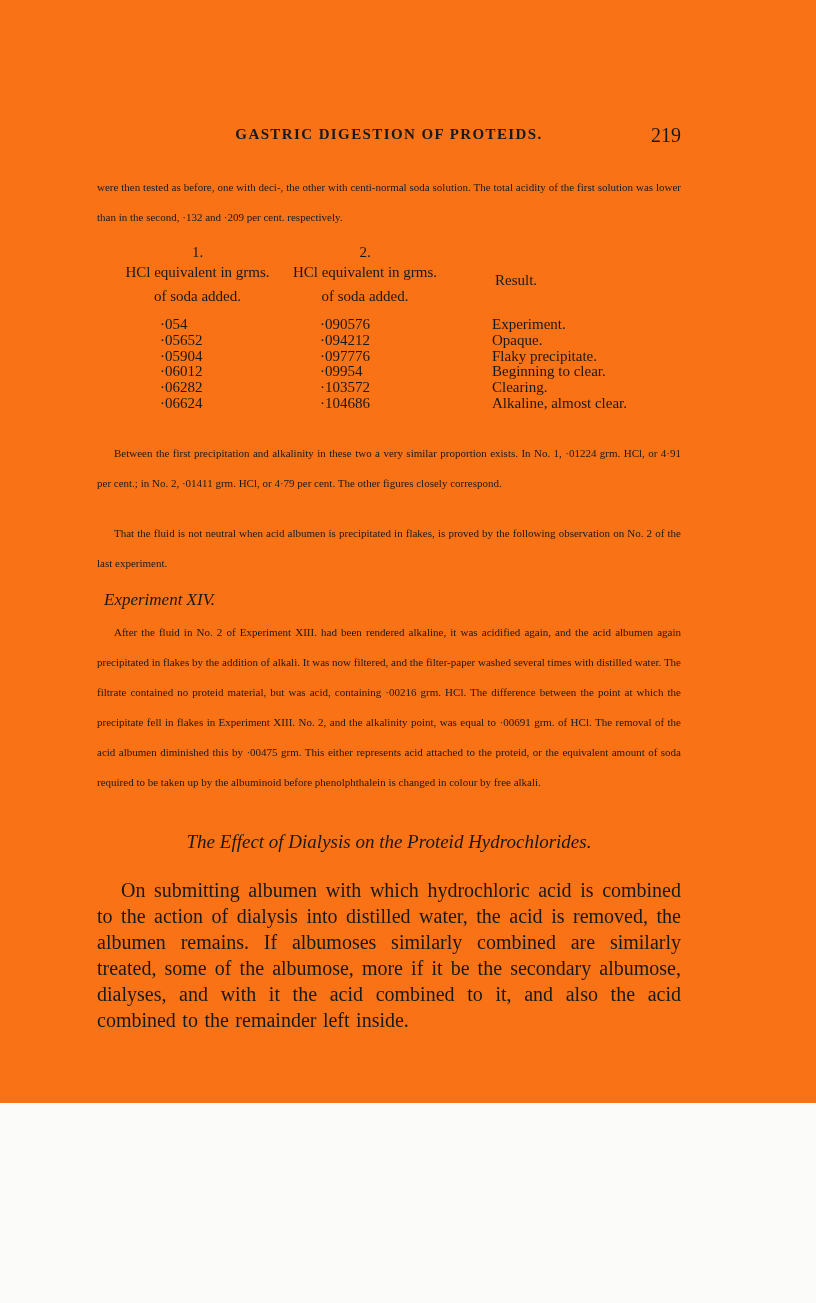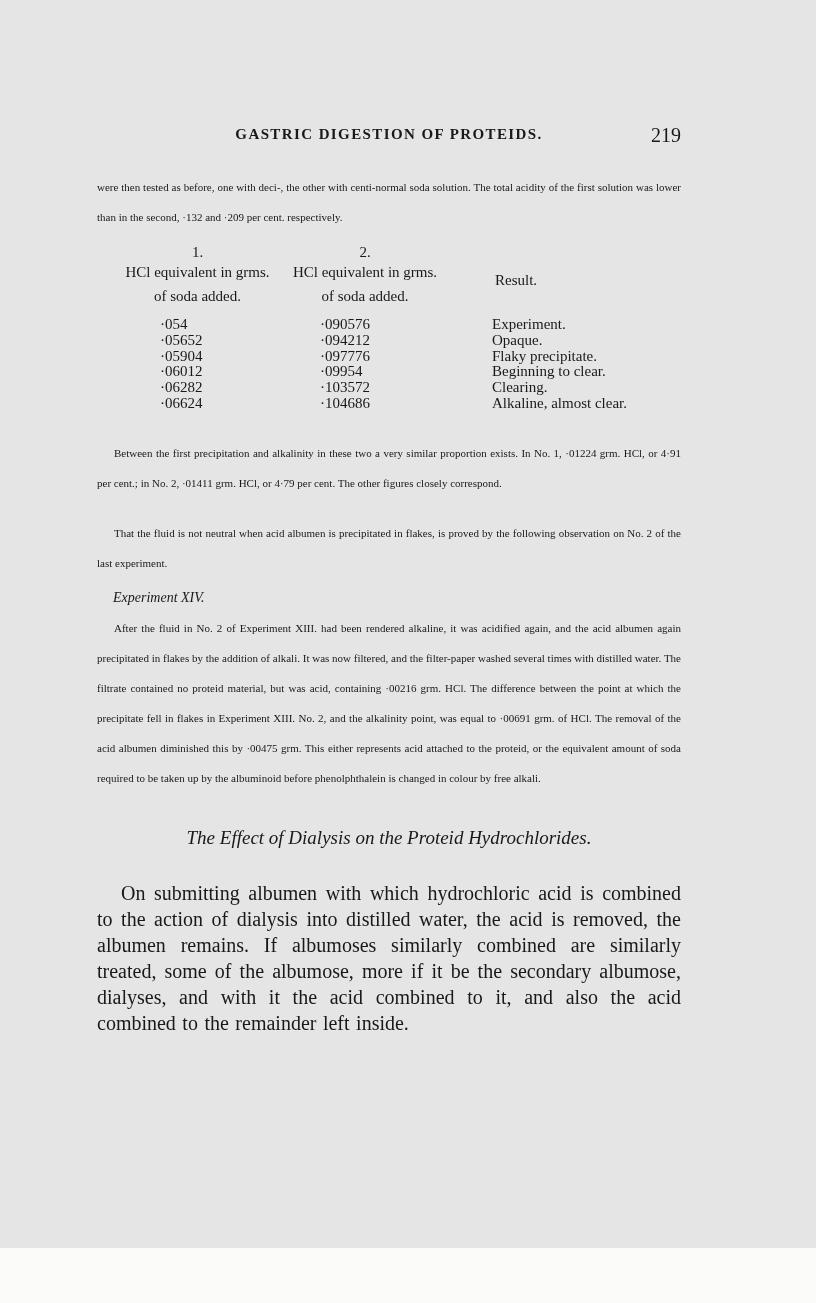--- a/index.html
+++ b/index.html
@@ -7,22 +7,22 @@
   body {
     width: 816px;
     height: 1303px;
     background: #fbfbf9;
     font-family: "Liberation Serif", "DejaVu Serif", serif;
     color: #191919;
   }
   .page {
     position: relative;
     width: 816px;
-    height: 1248px;
-    background: #e5e5e5;
+    height: 1103px;
+    background: #f97316;
     overflow: hidden;
   }
   .content {
     position: absolute;
     left: 97px;
     top: 126px;
     width: 584px;
   }
 
   
@@ -93,40 +93,40 @@
     display: flex;
     line-height: 15.8px;
   }
   .t-row .t-c1 { padding-left: 45px; }
   .t-row .t-c2 { padding-left: 40px; }
   .t-row .t-c3 { padding-left: 42px; }
 
   
   .exp-heading {
     font-style: italic;
-    font-size: 14px;
-    margin: 12px 0 7px 16px;
+    font-size: 17px;
+    margin: 12px 0 7px 7px;
   }
 
   
   .big-text {
     font-size: 20px;
     line-height: 26px;
     text-align: justify;
     word-spacing: 1.5px;
     margin: 0;
   }
   .big-indent { text-indent: 24px; }
   .mt-big { margin-top: 17px; }
 
   .section-heading {
     font-style: italic;
     font-size: 19px;
     text-align: center;
-    margin: 34px 0 31px 0;
+    margin: 34px 0 24px 0;
   }
 
   
   .scan-bar {
     position: absolute;
     left: 99px;
     top: 1289px;
     width: 601px;
     height: 14px;
     background: #0d0d0d;

